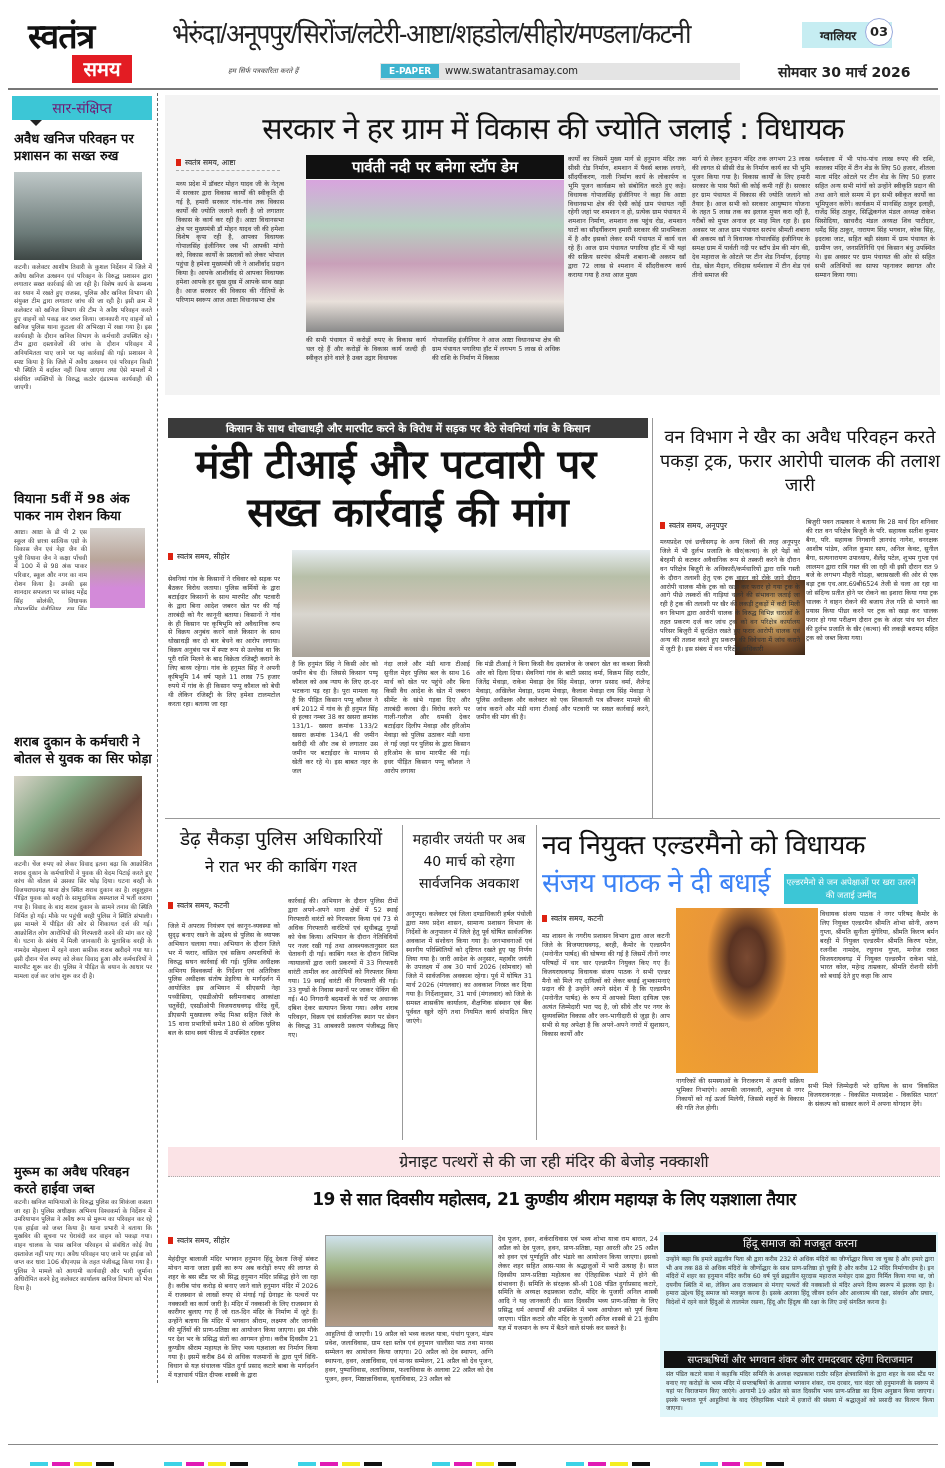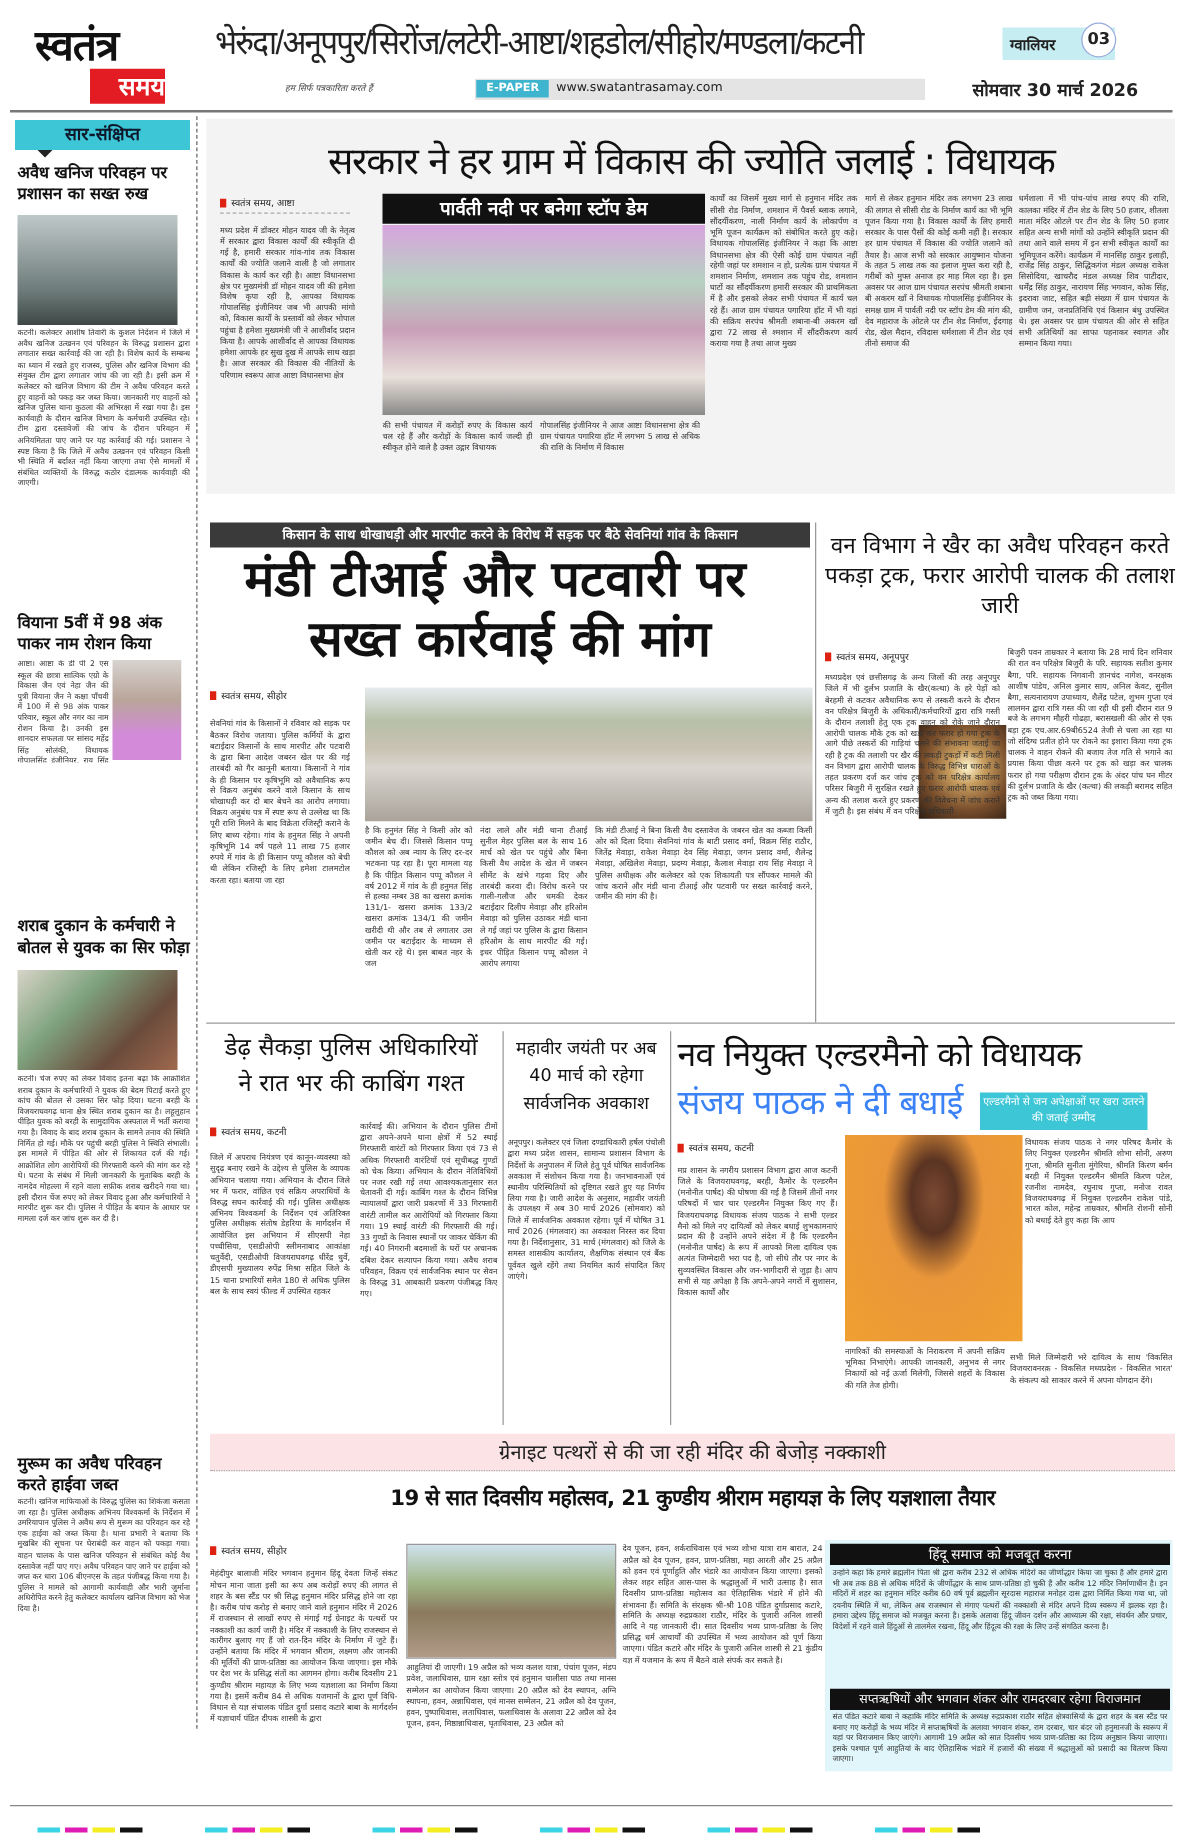--- a/index.html
+++ b/index.html
@@ -1,30 +1,30 @@
 <!DOCTYPE html>
 <html><head>
 <meta charset="utf-8">
 <style>
 *{box-sizing:border-box;margin:0;padding:0}
 body{width:945px;height:1468px;background:#fff;font-family:"DejaVu Sans",sans-serif;color:#222;position:relative;overflow:hidden}
 .abs{position:absolute}
 .logo1{left:28px;top:12px;font-size:34px;font-weight:900;color:#111;letter-spacing:-1px;font-family:"DejaVu Serif",serif}
-.logo2{left:72px;top:55px;width:60px;height:28px;background:#e31c23;color:#fff;font-size:20px;font-weight:900;text-align:right;line-height:28px}
+.logo2{left:72px;top:55px;width:60px;height:28px;background:#e31c23;color:#fff;font-size:20px;font-weight:900;text-align:center;line-height:28px}
 .mast{left:172px;top:14px;font-size:27px;color:#222;font-weight:400;letter-spacing:-1.5px;white-space:nowrap;font-family:"Liberation Sans Narrow","Liberation Sans",sans-serif;transform:scaleX(.93);transform-origin:left}
-.cityb{left:802px;top:22px;width:90px;height:26px;background:#c6edf2;font-size:12px;font-weight:700;padding:5px 0 0 6px;color:#222}
+.cityb{left:802px;top:22px;width:90px;height:26px;background:#c6edf2;font-size:12px;font-weight:700;padding:5px 0 0 18px;color:#222}
 .pgno{left:865px;top:18px;width:28px;height:28px;border-radius:50%;background:#fff;border:1px solid #9ad;font-size:13px;font-weight:700;text-align:center;line-height:26px}
 .tagline{left:228px;top:66px;font-size:7px;color:#444;font-style:italic}
 .ebar{left:380px;top:63px;width:360px;height:17px;background:#e4e4e4}
 .ep{left:381px;top:64px;background:#3fb4cf;color:#fff;font-size:9px;font-weight:700;padding:2px 8px}
 .url{left:445px;top:65px;font-size:10px;color:#222}
 .date{left:778px;top:62px;font-size:14px;font-weight:700;color:#222}
 .hr{left:8px;top:88px;width:930px;height:2px;background:#777}
 .sidebar{left:8px;top:93px;width:150px;height:1290px;border-right:1px dashed #666}
-.side-h{left:12px;top:96px;width:140px;height:24px;background:#3cc6d6;color:#0f172a;font-weight:700;font-size:14px;text-align:center;line-height:24px}
+.side-h{left:12px;top:96px;width:140px;height:24px;background:#3cc6d6;color:#701a75;font-weight:400;font-size:14px;text-align:center;line-height:24px}
 .sh{font-size:13px;font-weight:700;color:#111;line-height:17px}
 .st{font-size:6.2px;line-height:8.6px;color:#333;text-align:justify;overflow:hidden}
 .img{background:#777;overflow:hidden}
 .byline{font-size:7.5px;color:#222;font-weight:400}
 .byline::before{content:"";display:inline-block;width:5px;height:7px;background:#d21;margin-right:4px;vertical-align:-1px}
 .body{font-size:6.4px;line-height:8.9px;color:#333;text-align:justify;overflow:hidden}
 .bigh{font-weight:900;color:#111;text-align:center;white-space:nowrap}
 .kicker{background:#333;color:#fff;font-weight:700;text-align:center}
 .cbar span{display:inline-block;width:18px;height:4px;margin-right:4px}
 </style>
@@ -87,21 +87,21 @@
 <div class="abs" style="left:652px;top:418px;height:400px;border-left:1px solid #999"></div>
 
 <div class="abs" style="left:660px;top:425px;width:280px;font-size:18px;line-height:24px;text-align:center;color:#111;font-weight:400">वन विभाग ने खैर का अवैध परिवहन करते पकड़ा ट्रक, फरार आरोपी चालक की तलाश जारी</div>
 <div class="abs byline" style="left:660px;top:520px">स्वतंत्र समय, अनूपपुर</div>
 <div class="abs img" style="left:735px;top:580px;width:70px;height:75px;background:radial-gradient(circle at 55% 45%,#fff7d0 0%,#c89d5e 25%,#7a4f2c 60%,#2c1c12)"></div>
 <div class="abs body" style="left:660px;top:538px;width:140px;height:275px;shape-outside:none">मध्यप्रदेश एवं छत्तीसगढ़ के अन्य जिलों की तरह अनूपपुर जिले में भी दुर्लभ प्रजाति के खैर(कत्था) के हरे पेड़ों को बेरहमी से कटकर अवैधानिक रूप से तस्करी करने के दौरान वन परिक्षेत्र बिजुरी के अधिकारी/कर्मचारियों द्वारा रात्रि गस्ती के दौरान तलाशी हेतु एक ट्रक वाहन को रोके जाने दौरान आरोपी चालक मौके ट्रक को खड़ा कर फरार हो गया ट्रक के आगे पीछे तस्करों की गाड़ियां चलने की संभावना जताई जा रही है ट्रक की तलाशी पर खैर की लकड़ी टुकड़ों में कटी मिली वन विभाग द्वारा आरोपी चालक के विरुद्ध विभिन्न धाराओं के तहत प्रकरण दर्ज कर जांच ट्रक को वन परिक्षेत्र कार्यालय परिसर बिजुरी में सुरक्षित रखते हुए फरार आरोपी चालक एवं अन्य की तलाश करते हुए प्रकरण की विवेचना में जांच कराने में जुटी है। इस संबंध में वन परिक्षेत्र अधिकारी</div>
 <div class="abs body" style="left:806px;top:518px;width:132px;height:295px">बिजुरी पवन ताम्रकार ने बताया कि 28 मार्च दिन शनिवार की रात वन परिक्षेत्र बिजुरी के परि. सहायक सतीश कुमार बैगा, परि. सहायक निगवानी ज्ञानचंद नागेश, वनरक्षक आशीष पांडेय, अनिल कुमार साय, अनिल केवट, सुनील बैगा, सत्यनारायण उपाध्याय, शैलेंद्र पटेल, शुभम गुप्ता एवं लालमन द्वारा रात्रि गस्त की जा रही थी इसी दौरान रात 9 बजे के लगभग मौहरी गोढहा, बरासखली की ओर से एक बड़ा ट्रक एच.आर.69बी6524 तेजी से चला आ रहा था जो संदिग्ध प्रतीत होने पर रोकने का इशारा किया गया ट्रक चालक ने वाहन रोकने की बजाय तेज गति से भगाने का प्रयास किया पीछा करने पर ट्रक को खड़ा कर चालक फरार हो गया परीक्षण दौरान ट्रक के अंदर पांच घन मीटर की दुर्लभ प्रजाति के खैर (कत्था) की लकड़ी बरामद सहित ट्रक को जब्त किया गया।</div>
 
 <div class="abs" style="left:165px;top:818px;width:775px;border-top:1px solid #999"></div>
 <div class="abs bigh" style="left:165px;top:825px;width:232px;font-size:19px;font-weight:400;line-height:26px">डेढ़ सैकड़ा पुलिस अधिकारियों</div>
-<div class="abs bigh" style="left:165px;top:854px;width:232px;font-size:19px;font-weight:400;line-height:26px">ने रात भर की काबिंग गश्त</div>
+<div class="abs bigh" style="left:165px;top:854px;width:232px;font-size:16px;font-weight:400;line-height:26px">ने रात भर की काबिंग गश्त</div>
 <div class="abs byline" style="left:168px;top:900px">स्वतंत्र समय, कटनी</div>
 <div class="abs body" style="left:168px;top:922px;width:112px;height:215px">जिले में अपराध नियंत्रण एवं कानून-व्यवस्था को सुदृढ़ बनाए रखने के उद्देश्य से पुलिस के व्यापक अभियान चलाया गया। अभियान के दौरान जिले भर में फरार, वांछित एवं सक्रिय अपराधियों के विरुद्ध सघन कार्रवाई की गई। पुलिस अधीक्षक अभिनय विश्वकर्मा के निर्देशन एवं अतिरिक्त पुलिस अधीक्षक संतोष डेहरिया के मार्गदर्शन में आयोजित इस अभियान में सीएसपी नेहा पच्चीसिया, एसडीओपी स्लीमनाबाद आकांक्षा चतुर्वेदी, एसडीओपी विजयराघवगढ़ धीरेंद्र धुर्वे, डीएसपी मुख्यालय रुपेंद्र मिश्रा सहित जिले के 15 थाना प्रभारियों समेत 180 से अधिक पुलिस बल के साथ स्वयं फील्ड में उपस्थित रहकर</div>
 <div class="abs body" style="left:288px;top:897px;width:110px;height:240px">कार्रवाई की। अभियान के दौरान पुलिस टीमों द्वारा अपने-अपने थाना क्षेत्रों में 52 स्थाई गिरफ्तारी वारंटों को गिरफ्तार किया एवं 73 से अधिक गिरफ्तारी वारंटियों एवं सूचीबद्ध गुण्डों को चेक किया। अभियान के दौरान नेतिविधियों पर नजर रखी गई तथा आवश्यकतानुसार सत चेतावनी दी गई। काबिंग गश्त के दौरान विभिन्न न्यायालयों द्वारा जारी प्रकरणों में 33 गिरफ्तारी वारंटी तामील कर आरोपियों को गिरफ्तार किया गया। 19 स्थाई वारंटी की गिरफ्तारी की गई। 33 गुण्डों के निवास स्थानों पर जाकर चेकिंग की गई। 40 निगरानी बदमाशों के घरों पर अचानक दबिश देकर सत्यापन किया गया। अवैध शराब परिवहन, विक्रय एवं सार्वजनिक स्थान पर सेवन के विरुद्ध 31 आबकारी प्रकरण पंजीबद्ध किए गए।</div>
 <div class="abs" style="left:402px;top:825px;height:315px;border-left:1px solid #999"></div>
 
 <div class="abs" style="left:406px;top:828px;width:126px;font-size:14px;line-height:22px;text-align:center;color:#111">महावीर जयंती पर अब 40 मार्च को रहेगा सार्वजनिक अवकाश</div>
 <div class="abs body" style="left:406px;top:910px;width:126px;height:228px">अनूपपुर। कलेक्टर एवं जिला दण्डाधिकारी हर्षल पंचोली द्वारा मध्य प्रदेश शासन, सामान्य प्रशासन विभाग के निर्देशों के अनुपालन में जिले हेतु पूर्व घोषित सार्वजनिक अवकाश में संशोधन किया गया है। जनभावनाओं एवं स्थानीय परिस्थितियों को दृष्टिगत रखते हुए यह निर्णय लिया गया है। जारी आदेश के अनुसार, महावीर जयंती के उपलक्ष्य में अब 30 मार्च 2026 (सोमवार) को जिले में सार्वजनिक अवकाश रहेगा। पूर्व में घोषित 31 मार्च 2026 (मंगलवार) का अवकाश निरस्त कर दिया गया है। निर्देशानुसार, 31 मार्च (मंगलवार) को जिले के समस्त शासकीय कार्यालय, शैक्षणिक संस्थान एवं बैंक पूर्ववत खुले रहेंगे तथा नियमित कार्य संपादित किए जाएंगे।</div>
 <div class="abs" style="left:536px;top:825px;height:315px;border-left:1px solid #999"></div>
 
 <div class="abs" style="left:542px;top:828px;font-size:27px;line-height:34px;color:#111;white-space:nowrap;letter-spacing:-0.5px">नव नियुक्त एल्डरमैनो को विधायक</div>

